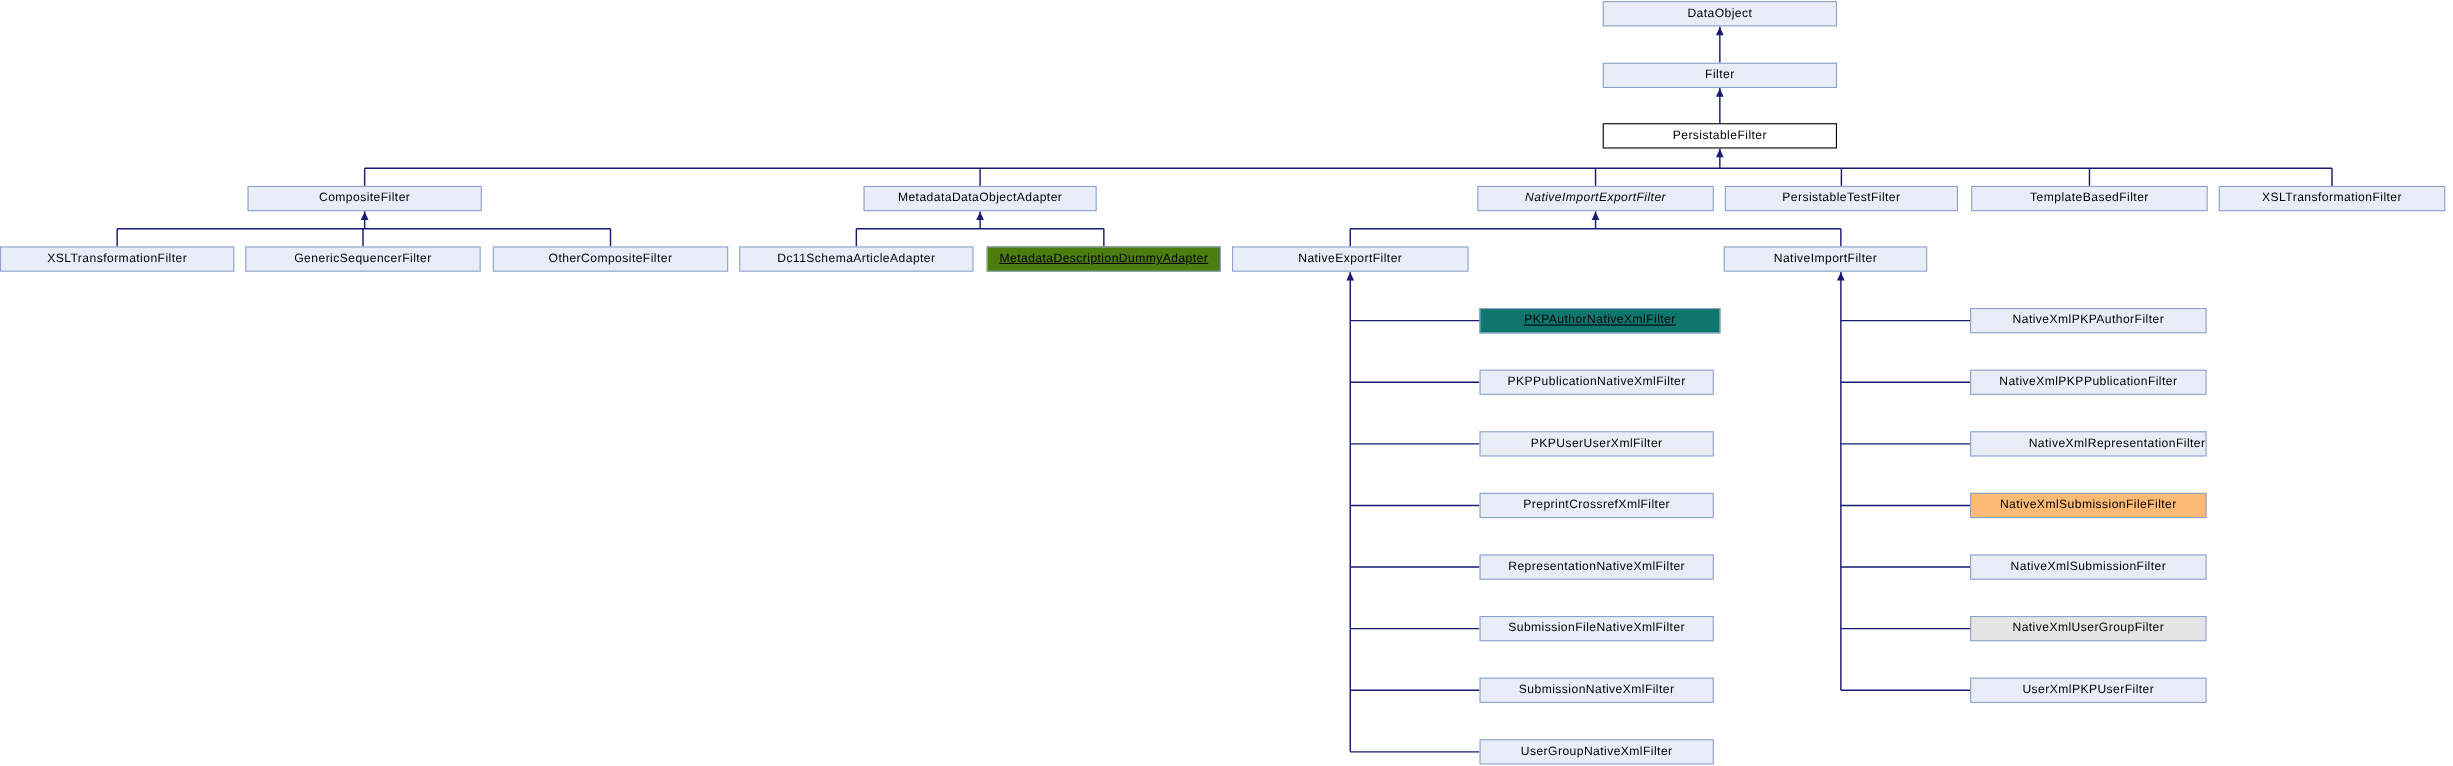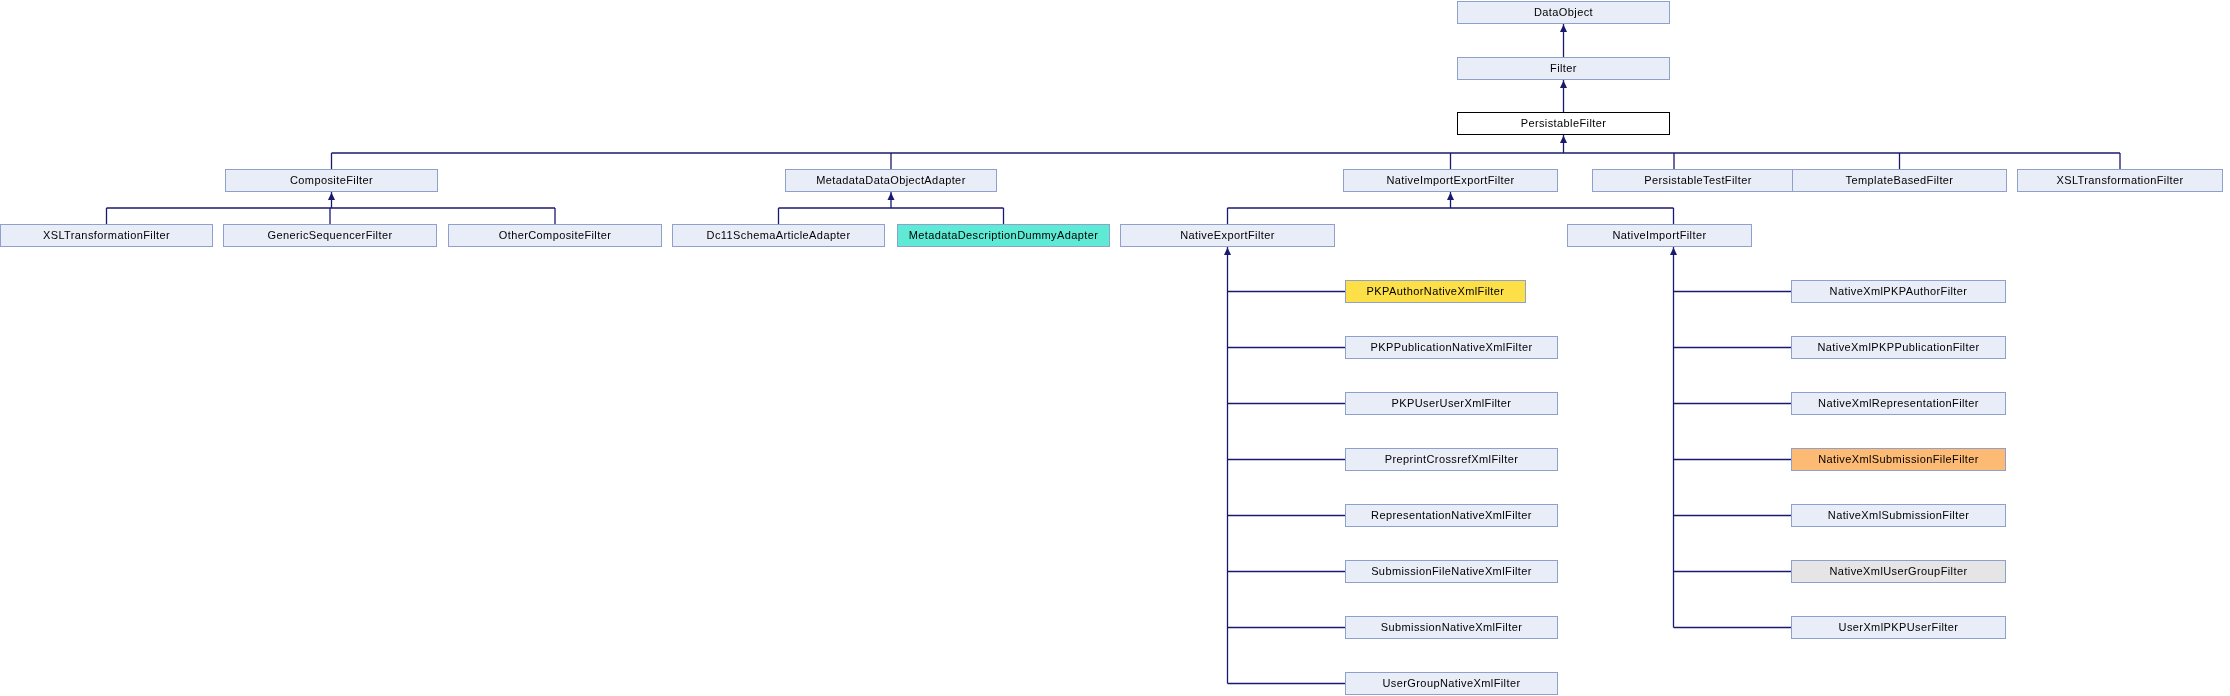--- a/index.html
+++ b/index.html
@@ -92,40 +92,40 @@
       <line x1="1673.5" y1="571.5" x2="1791" y2="571.5" stroke="#191970" stroke-width="1.3"></line>
       <line x1="1673.5" y1="627.5" x2="1791" y2="627.5" stroke="#191970" stroke-width="1.3"></line>
       <polygon points="1670,255 1673.5,247.5 1677,255" fill="#191970"></polygon>
     </svg>
   <div id="nodes">
       <div class="node" style="left: 1457px; top: 1px; width: 213px; height: 23px; line-height: 21px; background: rgb(232, 237, 247); border-color: rgb(142, 160, 204);">DataObject</div>
       <div class="node" style="left: 1457px; top: 57px; width: 213px; height: 23px; line-height: 21px; background: rgb(232, 237, 247); border-color: rgb(142, 160, 204);">Filter</div>
       <div class="node selected" style="left: 1457px; top: 112px; width: 213px; height: 23px; line-height: 21px; background: rgb(255, 255, 255); border-color: rgb(0, 0, 0);">PersistableFilter</div>
       <div class="node" style="left: 225px; top: 169px; width: 213px; height: 23px; line-height: 21px; background: rgb(232, 237, 247); border-color: rgb(142, 160, 204);">CompositeFilter</div>
       <div class="node" style="left: 785px; top: 169px; width: 212px; height: 23px; line-height: 21px; background: rgb(232, 237, 247); border-color: rgb(142, 160, 204);">MetadataDataObjectAdapter</div>
-      <div class="node" style="left: 1343px; top: 169px; width: 215px; height: 23px; line-height: 21px; background: rgb(232, 237, 247); border-color: rgb(142, 160, 204);">NativeImportExportFilter</div>
-      <div class="node" style="left: 1568px; top: 169px; width: 212px; height: 23px; line-height: 21px; background: rgb(232, 237, 247); border-color: rgb(142, 160, 204); margin-left: 24px;">PersistableTestFilter</div>
+      <div class="node" style="left: 1343px; top: 169px; width: 215px; height: 23px; line-height: 21px; background: rgb(232, 237, 247); border-color: rgb(142, 160, 204); font-style: italic;">NativeImportExportFilter</div>
+      <div class="node" style="left: 1568px; top: 169px; width: 212px; height: 23px; line-height: 21px; background: rgb(232, 237, 247); border-color: rgb(142, 160, 204);">PersistableTestFilter</div>
       <div class="node" style="left: 1792px; top: 169px; width: 215px; height: 23px; line-height: 21px; background: rgb(232, 237, 247); border-color: rgb(142, 160, 204);">TemplateBasedFilter</div>
       <div class="node" style="left: 2017px; top: 169px; width: 206px; height: 23px; line-height: 21px; background: rgb(232, 237, 247); border-color: rgb(142, 160, 204);">XSLTransformationFilter</div>
       <div class="node" style="left: 0px; top: 224px; width: 213px; height: 23px; line-height: 21px; background: rgb(232, 237, 247); border-color: rgb(142, 160, 204);">XSLTransformationFilter</div>
       <div class="node" style="left: 223px; top: 224px; width: 214px; height: 23px; line-height: 21px; background: rgb(232, 237, 247); border-color: rgb(142, 160, 204);">GenericSequencerFilter</div>
       <div class="node" style="left: 448px; top: 224px; width: 214px; height: 23px; line-height: 21px; background: rgb(232, 237, 247); border-color: rgb(142, 160, 204);">OtherCompositeFilter</div>
       <div class="node" style="left: 672px; top: 224px; width: 213px; height: 23px; line-height: 21px; background: rgb(232, 237, 247); border-color: rgb(142, 160, 204);">Dc11SchemaArticleAdapter</div>
-      <div class="node" style="left: 897px; top: 224px; width: 213px; height: 23px; line-height: 21px; background: #5eead4; border-color: rgb(142, 160, 204);">MetadataDescriptionDummyAdapter</div>
+      <div class="node" style="left: 897px; top: 224px; width: 213px; height: 23px; line-height: 21px; background: #4d7c0f; border-color: rgb(142, 160, 204); text-decoration: underline;">MetadataDescriptionDummyAdapter</div>
       <div class="node" style="left: 1120px; top: 224px; width: 215px; height: 23px; line-height: 21px; background: rgb(232, 237, 247); border-color: rgb(142, 160, 204);">NativeExportFilter</div>
       <div class="node" style="left: 1567px; top: 224px; width: 185px; height: 23px; line-height: 21px; background: rgb(232, 237, 247); border-color: rgb(142, 160, 204);">NativeImportFilter</div>
-      <div class="node" style="left: 1345px; top: 280px; width: 181px; height: 23px; line-height: 21px; background: #fde047; border-color: rgb(142, 160, 204);">PKPAuthorNativeXmlFilter</div>
+      <div class="node" style="left: 1345px; top: 280px; width: 219px; height: 23px; line-height: 21px; background: #0f766e; border-color: rgb(142, 160, 204); text-decoration: underline;">PKPAuthorNativeXmlFilter</div>
       <div class="node" style="left: 1345px; top: 336px; width: 213px; height: 23px; line-height: 21px; background: rgb(232, 237, 247); border-color: rgb(142, 160, 204);">PKPPublicationNativeXmlFilter</div>
       <div class="node" style="left: 1345px; top: 392px; width: 213px; height: 23px; line-height: 21px; background: rgb(232, 237, 247); border-color: rgb(142, 160, 204);">PKPUserUserXmlFilter</div>
       <div class="node" style="left: 1345px; top: 448px; width: 213px; height: 23px; line-height: 21px; background: rgb(232, 237, 247); border-color: rgb(142, 160, 204);">PreprintCrossrefXmlFilter</div>
       <div class="node" style="left: 1345px; top: 504px; width: 213px; height: 23px; line-height: 21px; background: rgb(232, 237, 247); border-color: rgb(142, 160, 204);">RepresentationNativeXmlFilter</div>
       <div class="node" style="left: 1345px; top: 560px; width: 213px; height: 23px; line-height: 21px; background: rgb(232, 237, 247); border-color: rgb(142, 160, 204);">SubmissionFileNativeXmlFilter</div>
       <div class="node" style="left: 1345px; top: 616px; width: 213px; height: 23px; line-height: 21px; background: rgb(232, 237, 247); border-color: rgb(142, 160, 204);">SubmissionNativeXmlFilter</div>
       <div class="node" style="left: 1345px; top: 672px; width: 213px; height: 23px; line-height: 21px; background: rgb(232, 237, 247); border-color: rgb(142, 160, 204);">UserGroupNativeXmlFilter</div>
       <div class="node" style="left: 1791px; top: 280px; width: 215px; height: 23px; line-height: 21px; background: rgb(232, 237, 247); border-color: rgb(142, 160, 204);">NativeXmlPKPAuthorFilter</div>
       <div class="node" style="left: 1791px; top: 336px; width: 215px; height: 23px; line-height: 21px; background: rgb(232, 237, 247); border-color: rgb(142, 160, 204);">NativeXmlPKPPublicationFilter</div>
-      <div class="node" style="left: 1791px; top: 392px; width: 215px; height: 23px; line-height: 21px; background: rgb(232, 237, 247); border-color: rgb(142, 160, 204);">NativeXmlRepresentationFilter</div>
+      <div class="node" style="left: 1791px; top: 392px; width: 215px; height: 23px; line-height: 21px; background: rgb(232, 237, 247); border-color: rgb(142, 160, 204); text-align: right;">NativeXmlRepresentationFilter</div>
       <div class="node" style="left: 1791px; top: 448px; width: 215px; height: 23px; line-height: 21px; background: #fdba74; border-color: rgb(142, 160, 204);">NativeXmlSubmissionFileFilter</div>
       <div class="node" style="left: 1791px; top: 504px; width: 215px; height: 23px; line-height: 21px; background: rgb(232, 237, 247); border-color: rgb(142, 160, 204);">NativeXmlSubmissionFilter</div>
       <div class="node" style="left: 1791px; top: 560px; width: 215px; height: 23px; line-height: 21px; background: #e5e5e5; border-color: rgb(142, 160, 204);">NativeXmlUserGroupFilter</div>
       <div class="node" style="left: 1791px; top: 616px; width: 215px; height: 23px; line-height: 21px; background: rgb(232, 237, 247); border-color: rgb(142, 160, 204);">UserXmlPKPUserFilter</div>
     </div>
 </div>
 
 </body></html>

